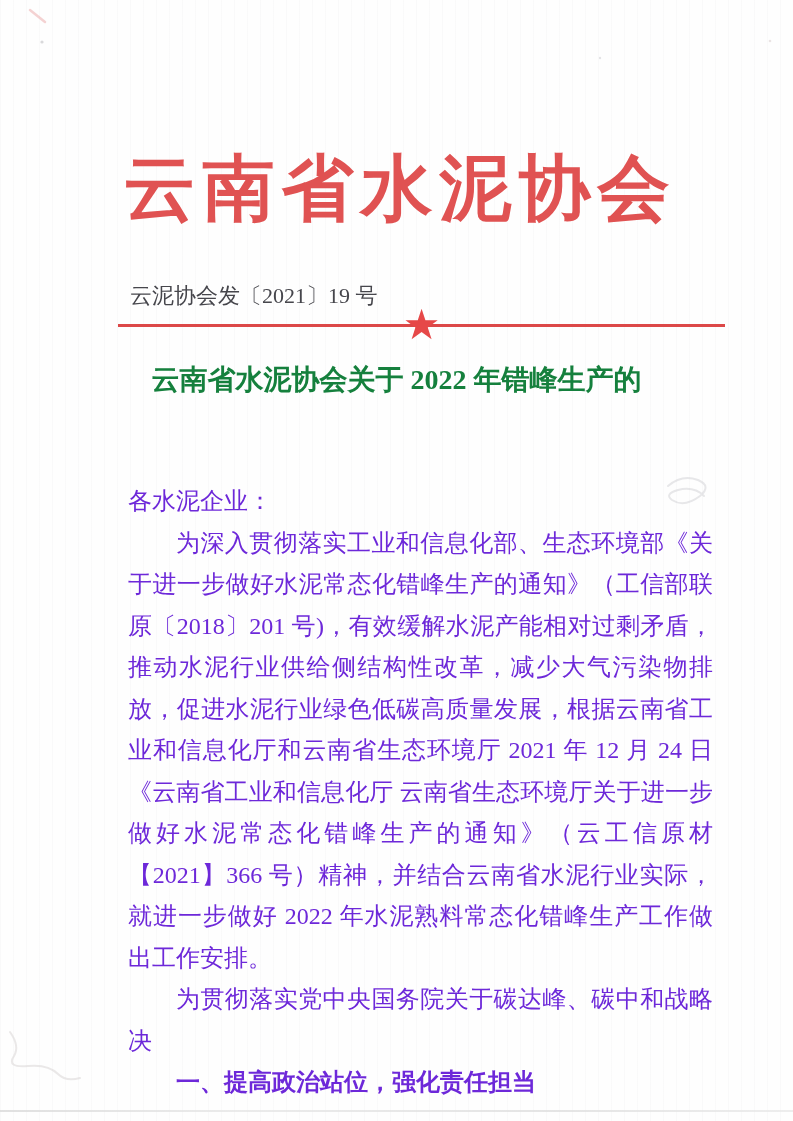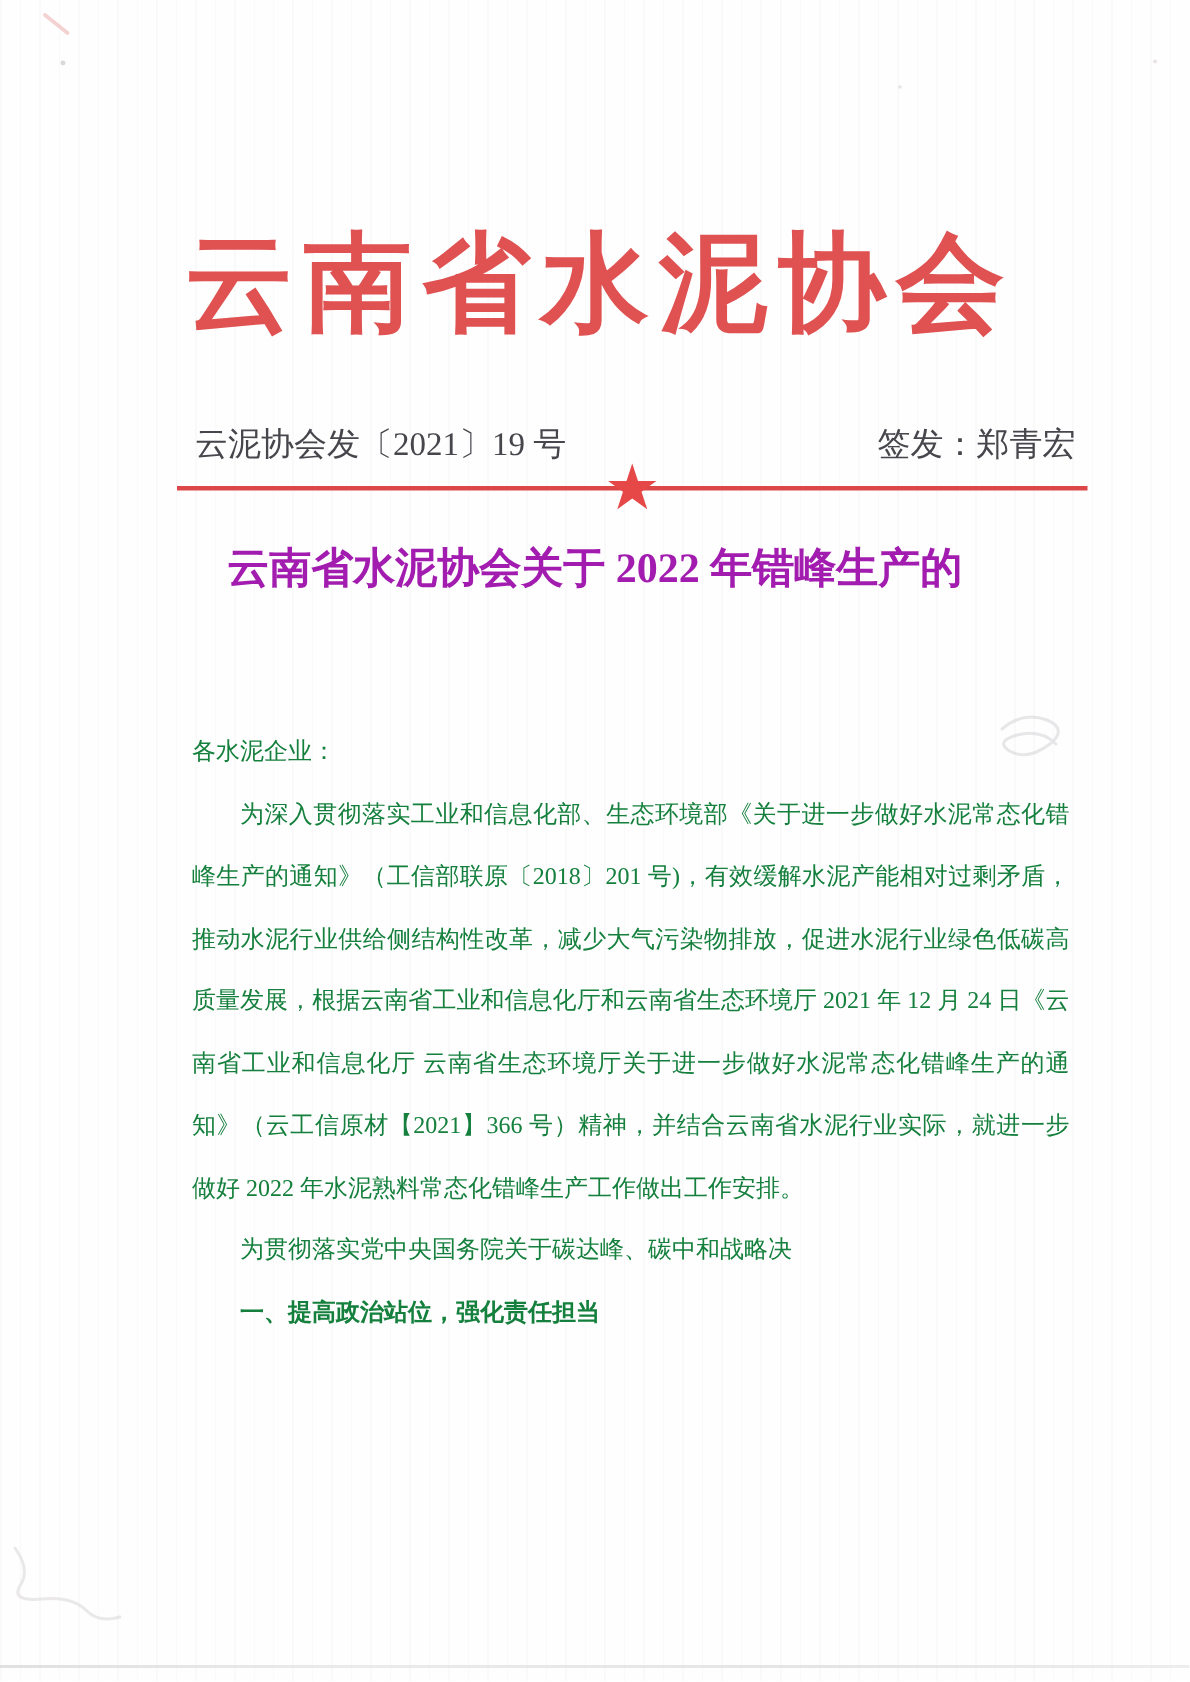--- a/index.html
+++ b/index.html
@@ -66,32 +66,32 @@
     color: #e64848;
   }
   .title {
     position: absolute;
     top: 358px;
     left: 0; right: 0;
     text-align: center;
     font-size: 28px;
     font-weight: 700;
     line-height: 43px;
-    color: #a21caf;
+    color: #15803d;
   }
   .title span { display: block; }
   .bodytext {
     position: absolute;
     top: 481px;
     left: 128px;
     width: 585px;
-    font-size: 16px;
+    font-size: 24px;
     line-height: 41.5px;
     text-align: justify;
-    color: #15803d;
+    color: #6d28d9;
   }
   .bodytext p { margin: 0; }
   .para { text-indent: 2em; }
   .heading { font-weight: 700; }
   
   .artifacts { position: absolute; inset: 0; pointer-events: none; }
   .bottom-edge {
     position: absolute;
     top: 1110px; left: 0;
     width: 793px; height: 2px;
@@ -103,21 +103,20 @@
 <body>
 
 <div class="page">
 
   <div class="scan-stripes"></div>
 
   <h1 class="org">云南省水泥协会</h1>
 
   <div class="refrow">
     <span class="refno">云泥协会发〔2021〕19 号</span>
-    <span class="signer">签发：郑青宏</span>
   </div>
 
   <div class="divider">
     <span class="star">★</span>
   </div>
 
   <h2 class="title">
     <span>云南省水泥协会关于 2022 年错峰生产的</span>
   </h2>
 

